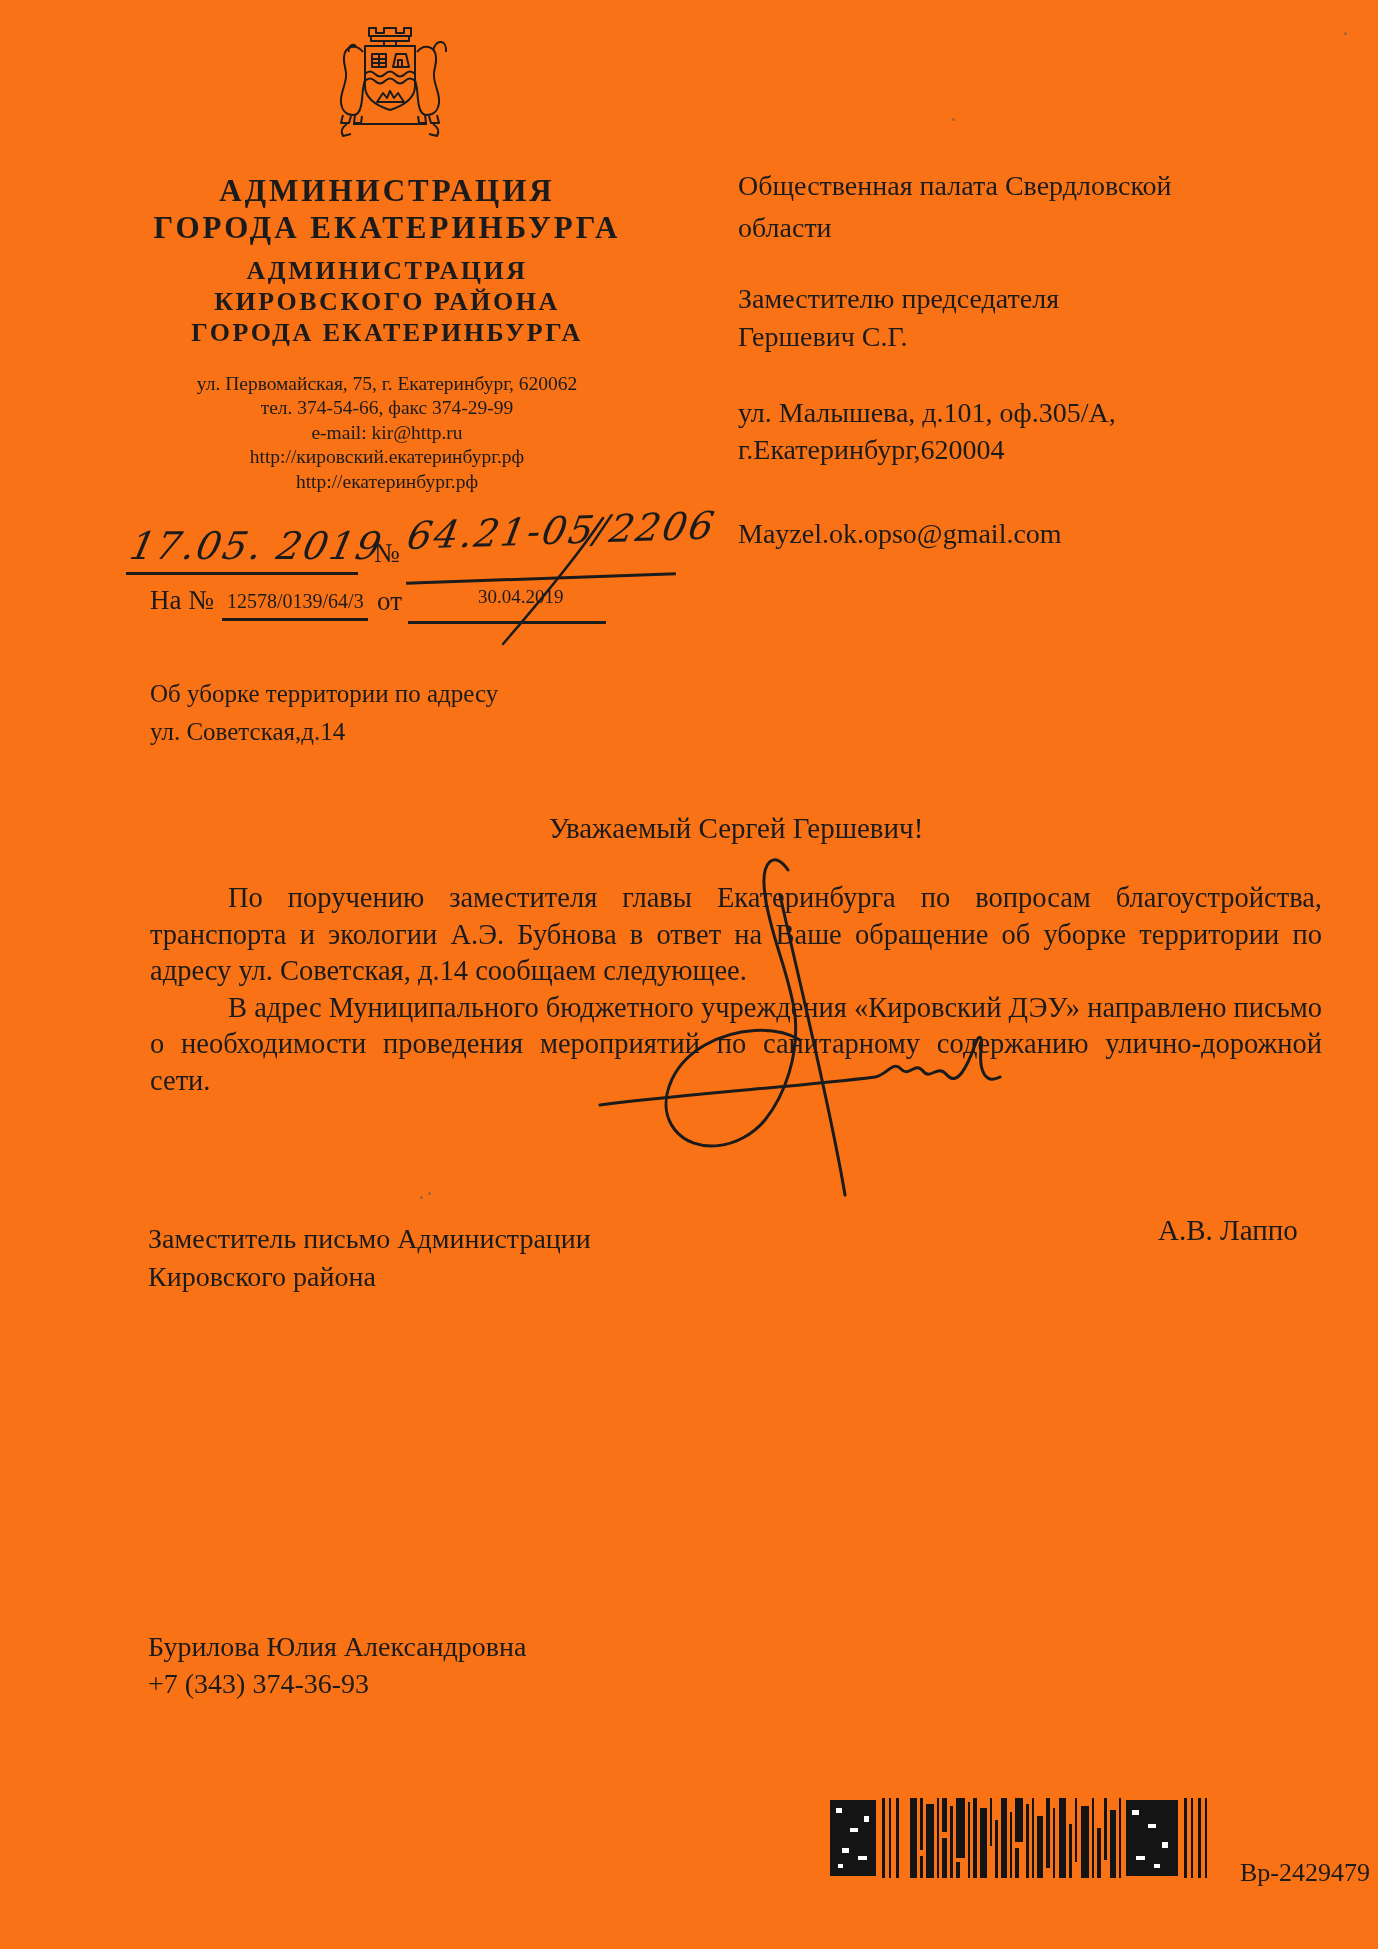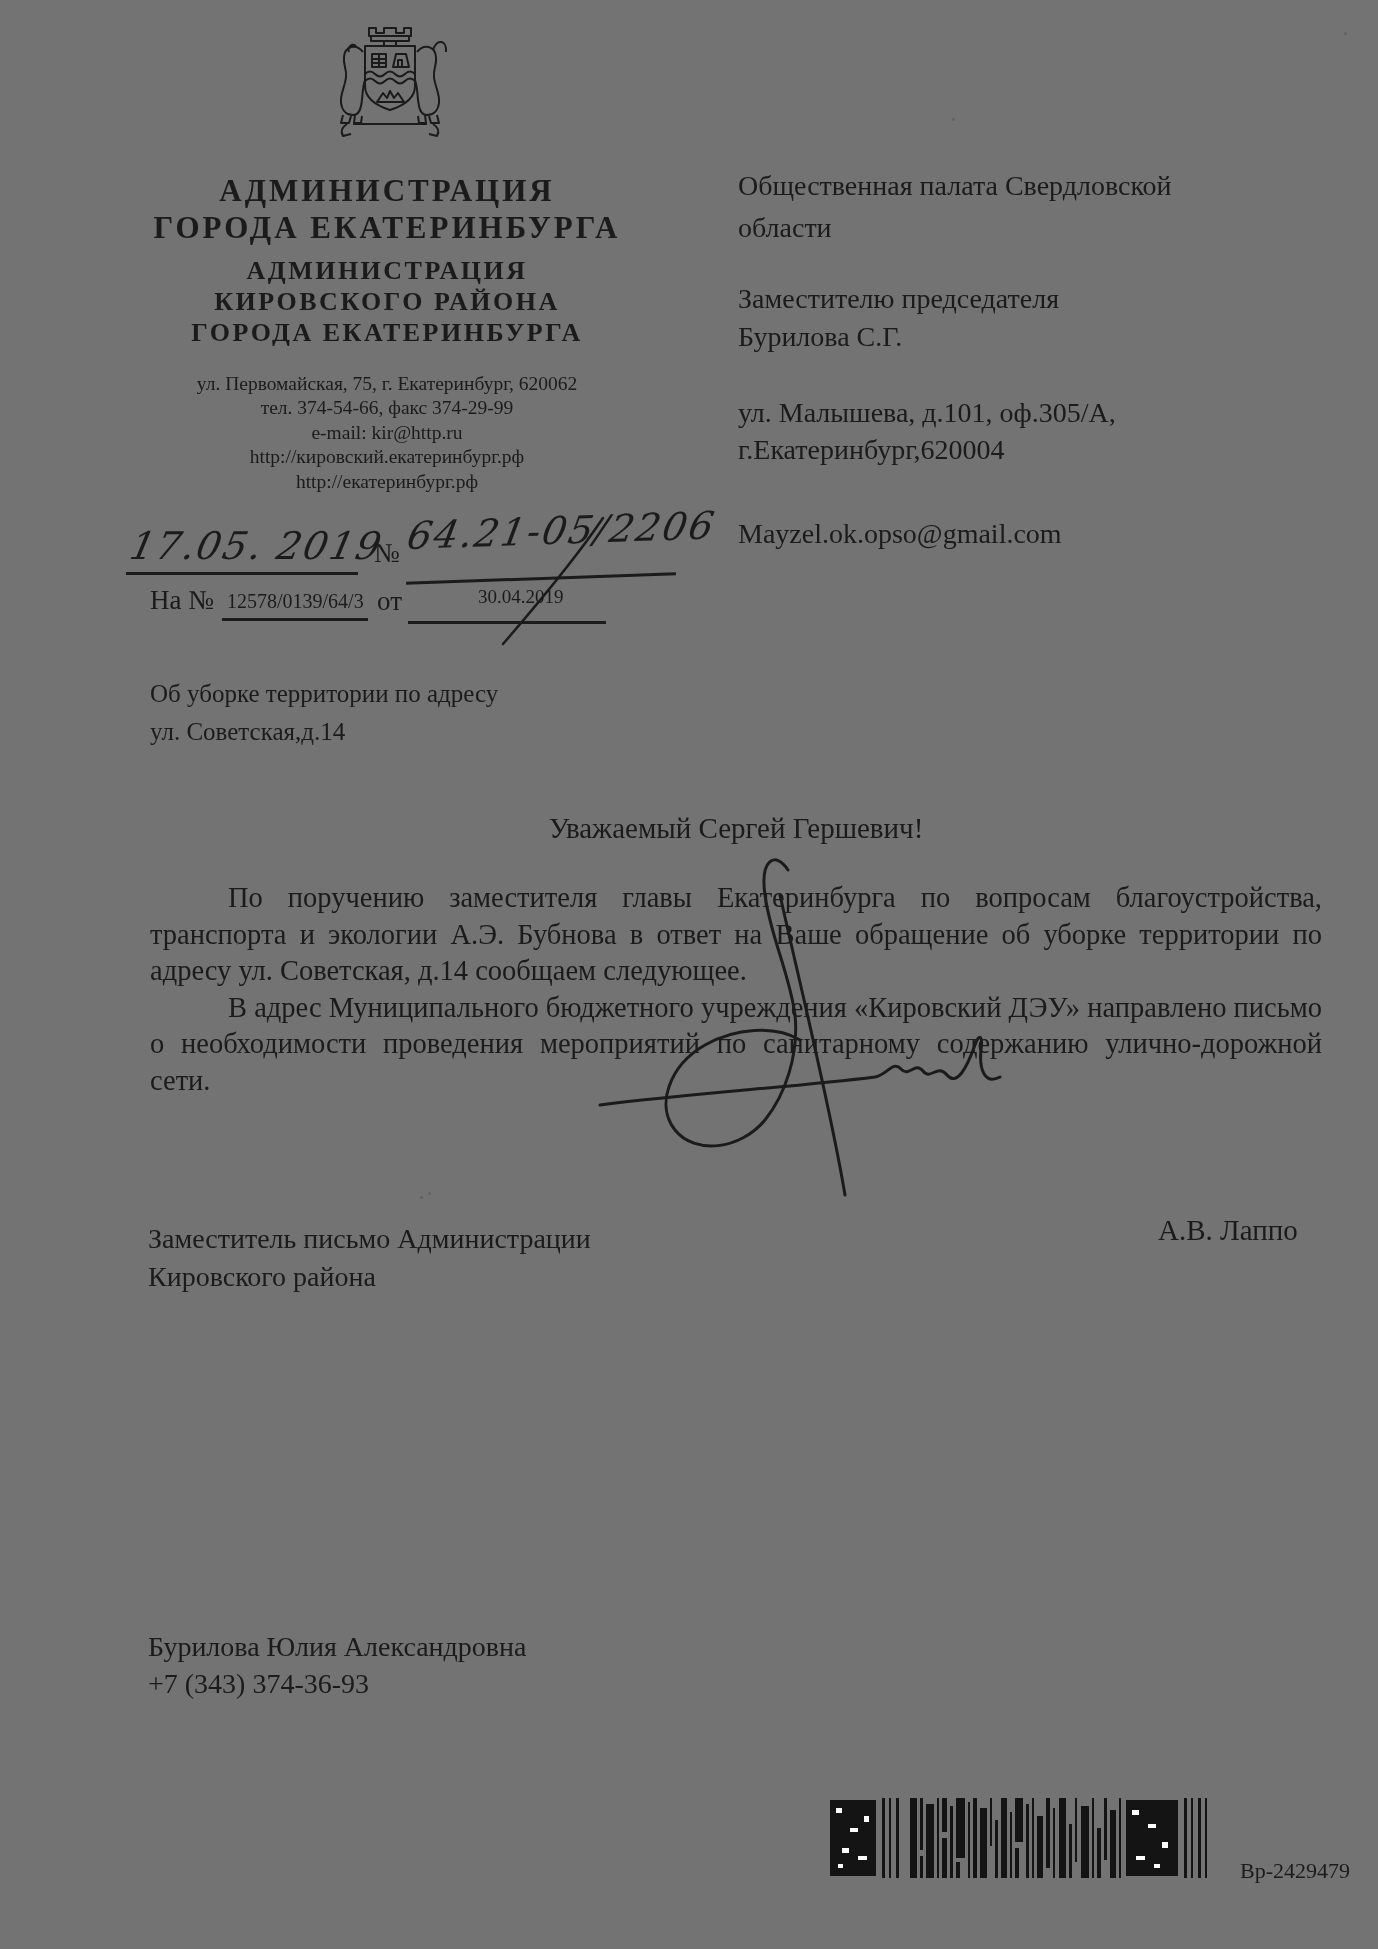--- a/index.html
+++ b/index.html
@@ -1,20 +1,20 @@
 <!DOCTYPE html>
 <html><head>
 <meta charset="utf-8">
 <style>
   html,body{margin:0;padding:0;background:#e8e8e8;}
   .page{
     position:relative;
     width:1378px;height:1949px;
     margin:0 auto;
-    background:#737373;
+    background:#f97316;
     font-family:"Liberation Serif","DejaVu Serif",serif;
     color:#1b1b1b;
     overflow:hidden;
   }
   .abs{position:absolute;}
   
   .arms{left:325px;top:20px;width:130px;height:124px;}
   .lh-org{left:137px;top:172px;width:500px;text-align:center;
           font-weight:bold;font-size:31px;line-height:37px;letter-spacing:3px;}
   .lh-dept{left:137px;top:255px;width:500px;text-align:center;
@@ -50,21 +50,21 @@
   .bodytext{left:150px;top:880px;width:1172px;font-size:28.5px;line-height:36.5px;
             text-align:justify;}
   .bodytext p{margin:0;text-indent:78px;}
   
   .sig-title{left:148px;top:1220px;font-size:28px;line-height:38px;}
   .sig-name{left:1158px;top:1214px;font-size:29px;}
   .signature{left:575px;top:855px;width:460px;height:350px;}
   
   .footer{left:148px;top:1628px;font-size:28px;line-height:37px;}
   .barcode{left:830px;top:1798px;width:390px;height:80px;}
-  .barcode-label{left:1240px;top:1858px;font-size:22px;}
+  .barcode-label{left:1240px;top:1858px;font-size:26px;}
   .speck{position:absolute;background:#555;border-radius:50%;opacity:.55;}
 </style>
 </head>
 <body>
 
 <div class="page">
 
   <svg class="abs arms" viewBox="0 0 130 124" fill="none" stroke="#1b1b1b" stroke-width="2" stroke-linejoin="round">
     <path d="M44,16 v-8 h7 v5 h8 v-5 h12 v5 h8 v-5 h7 v8 z"></path>
     <path d="M46,16 h38 v5 h-38 z"></path>
@@ -123,21 +123,21 @@
     <div>Об уборке территории по адресу</div>
     <div>ул. Советская,д.14</div>
   </div>
 
   <div class="abs rc rc-org">
     <div>Общественная палата Свердловской</div>
     <div>области</div>
   </div>
   <div class="abs rc rc-person">
     <div>Заместителю председателя</div>
-    <div>Бурилова С.Г.</div>
+    <div>Гершевич С.Г.</div>
   </div>
   <div class="abs rc rc-addr">
     <div>ул. Малышева, д.101, оф.305/А,</div>
     <div>г.Екатеринбург,620004</div>
   </div>
   <div class="abs rc rc-email">Mayzel.ok.opso@gmail.com</div>
 
   <div class="abs salutation">Уважаемый Сергей Гершевич!</div>
   <div class="abs bodytext">
     <p>По поручению заместителя главы Екатеринбурга по вопросам благоустройства, транспорта и экологии А.Э. Бубнова в ответ на Ваше обращение об уборке территории по адресу ул. Советская, д.14 сообщаем следующее.</p>

